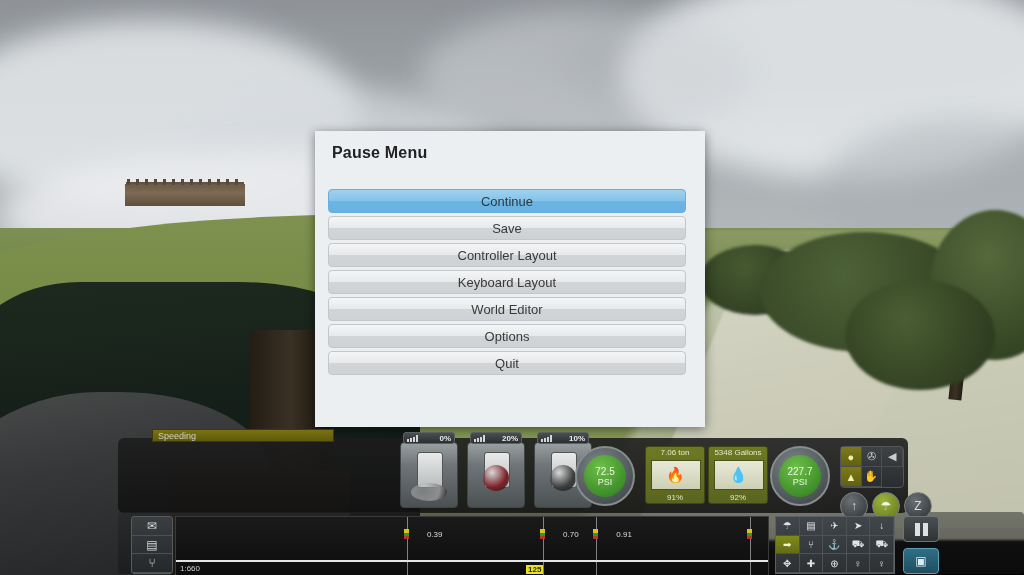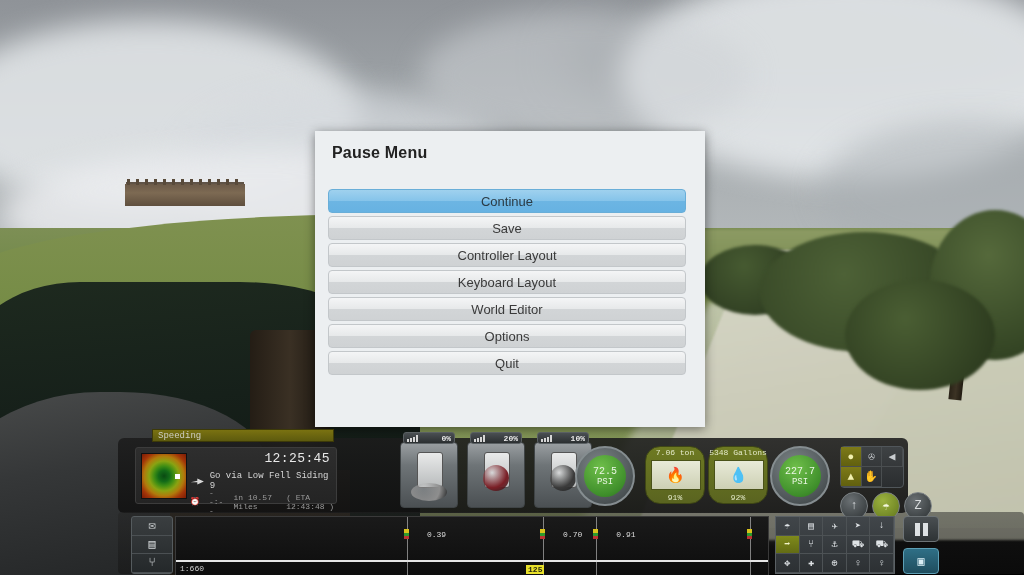--- a/index.html
+++ b/index.html
@@ -64,21 +64,21 @@
         letter-spacing:.2px;}
   .menu-buttons{position:absolute;left:13px;top:58px;width:358px;}
   .mbtn{height:24px;margin-bottom:3px;border-radius:4px;
         background:linear-gradient(180deg,#f4f5f6 0%,#e7e9ea 48%,#d2d5d7 52%,#cfd2d4 100%);
         border:1px solid #c3c7ca;display:flex;align-items:center;justify-content:center;
         font-size:13px;color:#3a3a3a;cursor:pointer;box-sizing:border-box;}
   .mbtn.sel{background:linear-gradient(180deg,#9fd1ee 0%,#86c4ea 48%,#6cb5e3 52%,#67b2e2 100%);
         border:1px solid #69aed8;color:#2b3b45;}
 
   
-  .hud{position:absolute;left:0;top:420px;width:1024px;height:155px;font-family:Liberation Mono, monospace;}
+  .hud{position:absolute;left:0;top:420px;width:1024px;height:155px;}
   .hud-backdrop{position:absolute;left:118px;top:18px;width:790px;height:75px;
         background:linear-gradient(180deg,rgba(28,28,28,.88),rgba(18,18,18,.92));
         border-radius:6px;}
   .hud-backdrop2{position:absolute;left:118px;top:92px;width:906px;height:62px;
         background:linear-gradient(180deg,rgba(36,36,36,.5),rgba(20,20,20,.55));
         border-radius:4px;}
 
   .speeding{position:absolute;left:152px;top:9px;width:182px;height:13px;
         background:linear-gradient(180deg,#7a7211,#5d5a0e);border:1px solid #3d3a08;
         color:#cfcfc4;font-size:9px;padding-left:5px;line-height:13px;box-sizing:border-box;}
@@ -119,21 +119,21 @@
   .gauge{position:absolute;top:26px;width:56px;height:56px;border-radius:50%;
         background:radial-gradient(circle at 40% 32%,#7e8689,#4b5254 72%,#343a3c 100%);
         border:2px solid #858d90;display:flex;align-items:center;justify-content:center;}
   .gauge-face{width:42px;height:42px;border-radius:50%;
         background:radial-gradient(circle at 40% 30%,#6fbf4a,#3f8f2b 70%,#2c6d1e 100%);
         display:flex;flex-direction:column;align-items:center;justify-content:center;}
   .gauge-face .v{font-size:10px;color:#eaf6e4;line-height:11px;}
   .gauge-face .u{font-size:9px;color:#eaf6e4;line-height:10px;}
 
   .resbox{position:absolute;top:26px;width:58px;height:56px;
-        background:linear-gradient(180deg,#6e7a22,#5a6420);border:1px solid #3f4715;border-radius:15px;}
+        background:linear-gradient(180deg,#6e7a22,#5a6420);border:1px solid #3f4715;border-radius:3px;}
   .resbox .cap{font-size:8px;color:#e3e9c8;text-align:center;line-height:11px;}
   .resbox .pct{position:absolute;bottom:1px;width:100%;text-align:center;font-size:8px;color:#e3e9c8;}
   .resbox .art{position:absolute;left:5px;top:13px;width:48px;height:28px;
         background:linear-gradient(180deg,#e8ead8,#cdd0b4);border:1px solid #4a5219;
         display:flex;align-items:center;justify-content:center;font-size:15px;}
 
   .iconpad{position:absolute;left:840px;top:26px;width:62px;height:40px;
         background:linear-gradient(180deg,#3e4244,#2a2d2f);border:1px solid #50565a;border-radius:4px;
         display:grid;grid-template-columns:repeat(3,1fr);grid-template-rows:repeat(2,1fr);}
   .ipad-cell{display:flex;align-items:center;justify-content:center;font-size:11px;color:#c9cdd0;
@@ -231,38 +231,20 @@
         </div>
       </div>
   </div>
 
   <div class="hud">
     <div class="hud-backdrop"></div>
     <div class="hud-backdrop2"></div>
 
     <div class="speeding">Speeding</div>
 
-    <div class="taskpanel">
-      <div class="radar">
-        <div class="radar-dot"></div>
-      </div>
-      <div class="clock">12:25:45</div>
-      <div class="task-row">
-        <svg class="hand-icon" viewBox="0 0 20 12">
-          <path d="M1 7 L10 5 L10 2 L19 6 L10 10 L10 7 Z" fill="#d8d8d8"></path>
-        </svg>
-        <span class="task-text">Go via Low Fell Siding 9</span>
-      </div>
-      <div class="task-sub">
-        <span>⏰</span>
-        <span>--:--</span>
-        <span>in 10.57 Miles</span>
-        <span>( ETA 12:43:48 )</span>
-      </div>
-    </div>
 
 
     <div id="levers">
         <div class="lever" style="left: 400px;">
           <div class="lever-cap">
             <span class="bars">
               <i style="height:3px"></i>
               <i style="height:4px"></i>
               <i style="height:5px"></i>
               <i style="height:7px"></i>

